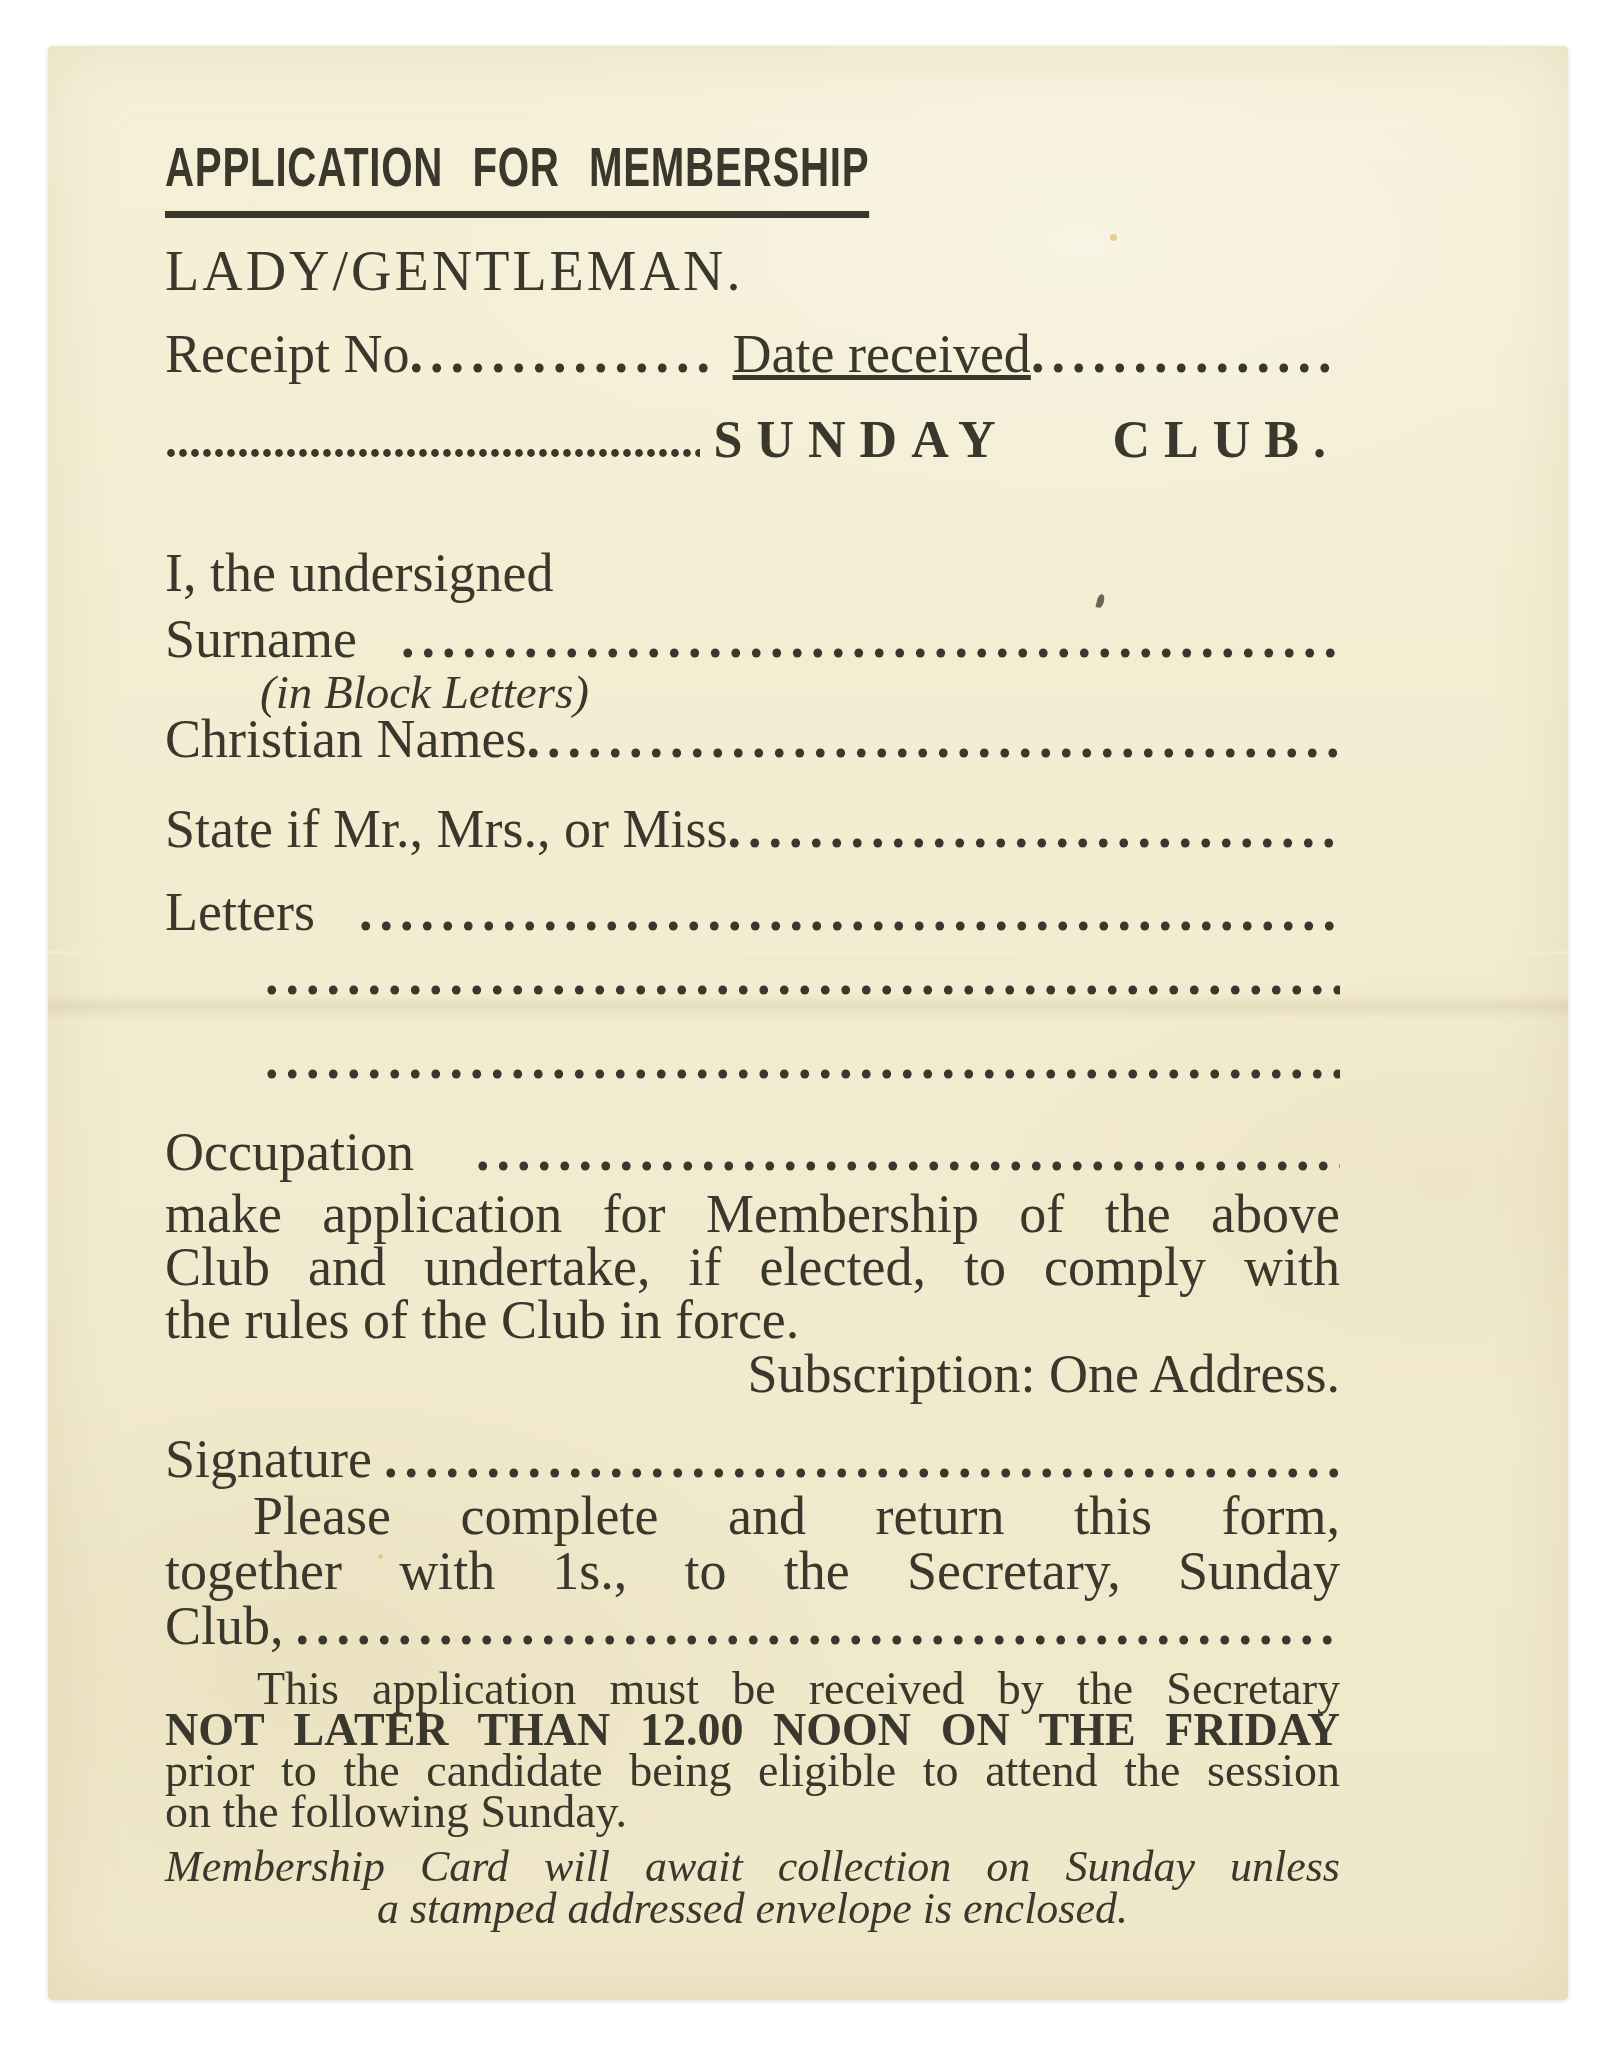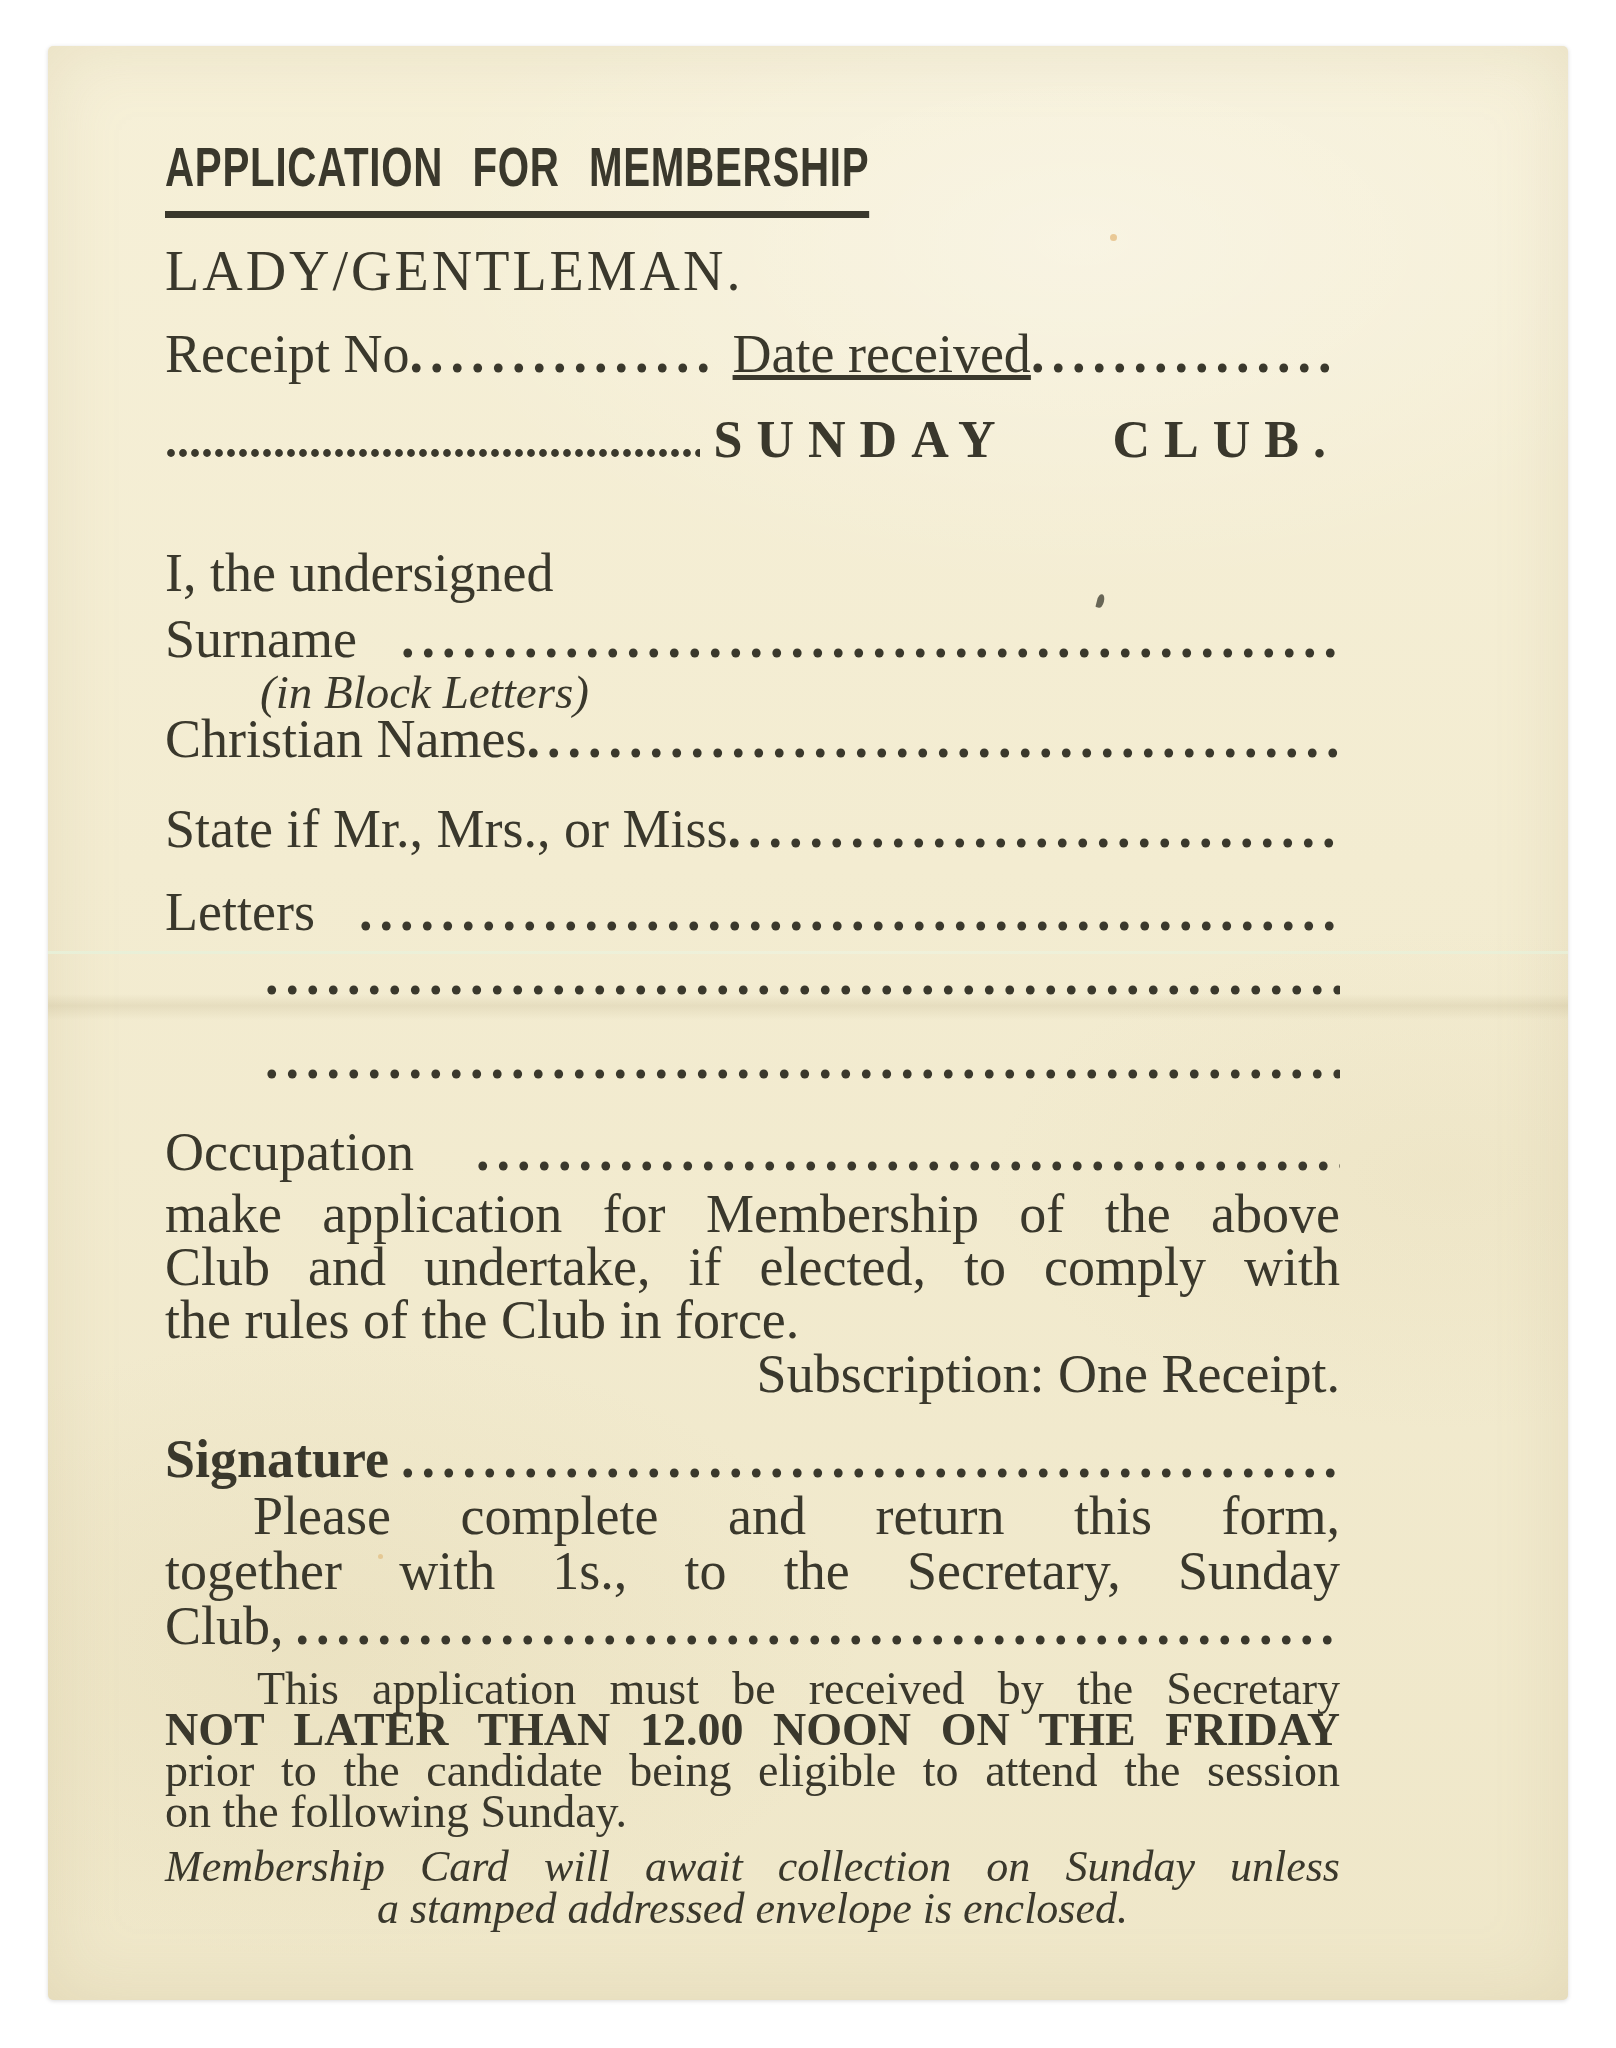--- a/index.html
+++ b/index.html
@@ -88,21 +88,21 @@
   .row-extra1{margin-top:8px;padding-left:100px;}
   .row-extra2{margin-top:28px;padding-left:100px;}
   .row-occupation{margin-top:36px;gap:28px;}
 
   .para{width:100%;}
   .jline{text-align:justify;text-align-last:justify;}
   .lline{text-align:left;}
   .declaration{margin-top:8px;line-height:53px;}
   .subscription{margin-top:0;text-align:right;line-height:54px;}
   .row-signature{margin-top:30px;}
-  .sig-label{font-weight:700;text-align:center;}
+  .sig-label{font-weight:400;text-align:center;}
   .return-para{margin-top:2px;line-height:55px;}
   .indent1{text-indent:88px;}
   .deadline{margin-top:14px;font-size:46px;line-height:41px;}
   .indent2{text-indent:92px;}
   .bold-line{font-weight:700;}
   .footnote{margin-top:14px;font-size:44px;line-height:42px;font-style:italic;}
   .cline{text-align:center;text-align-last:center;}
 </style>
 </head>
 <body>
@@ -172,21 +172,21 @@
         <span>Occupation</span>
         <span class="leader gap-m">........................................................................................................................................</span>
       </div>
 
       <div class="para declaration">
         <div class="jline">make application for Membership of the above</div>
         <div class="jline">Club and undertake, if elected, to comply with</div>
         <div class="lline">the rules of the Club in force.</div>
       </div>
 
-      <div class="subscription">Subscription: One Receipt.</div>
+      <div class="subscription">Subscription: One Address.</div>
 
       <div class="row row-signature">
         <span class="sig-label">Signature</span>
         <span class="leader gap-s">........................................................................................................................................</span>
       </div>
 
       <div class="para return-para">
         <div class="jline indent1">Please complete and return this form,</div>
         <div class="jline">together with 1s., to the Secretary, Sunday</div>
         <div class="row">

